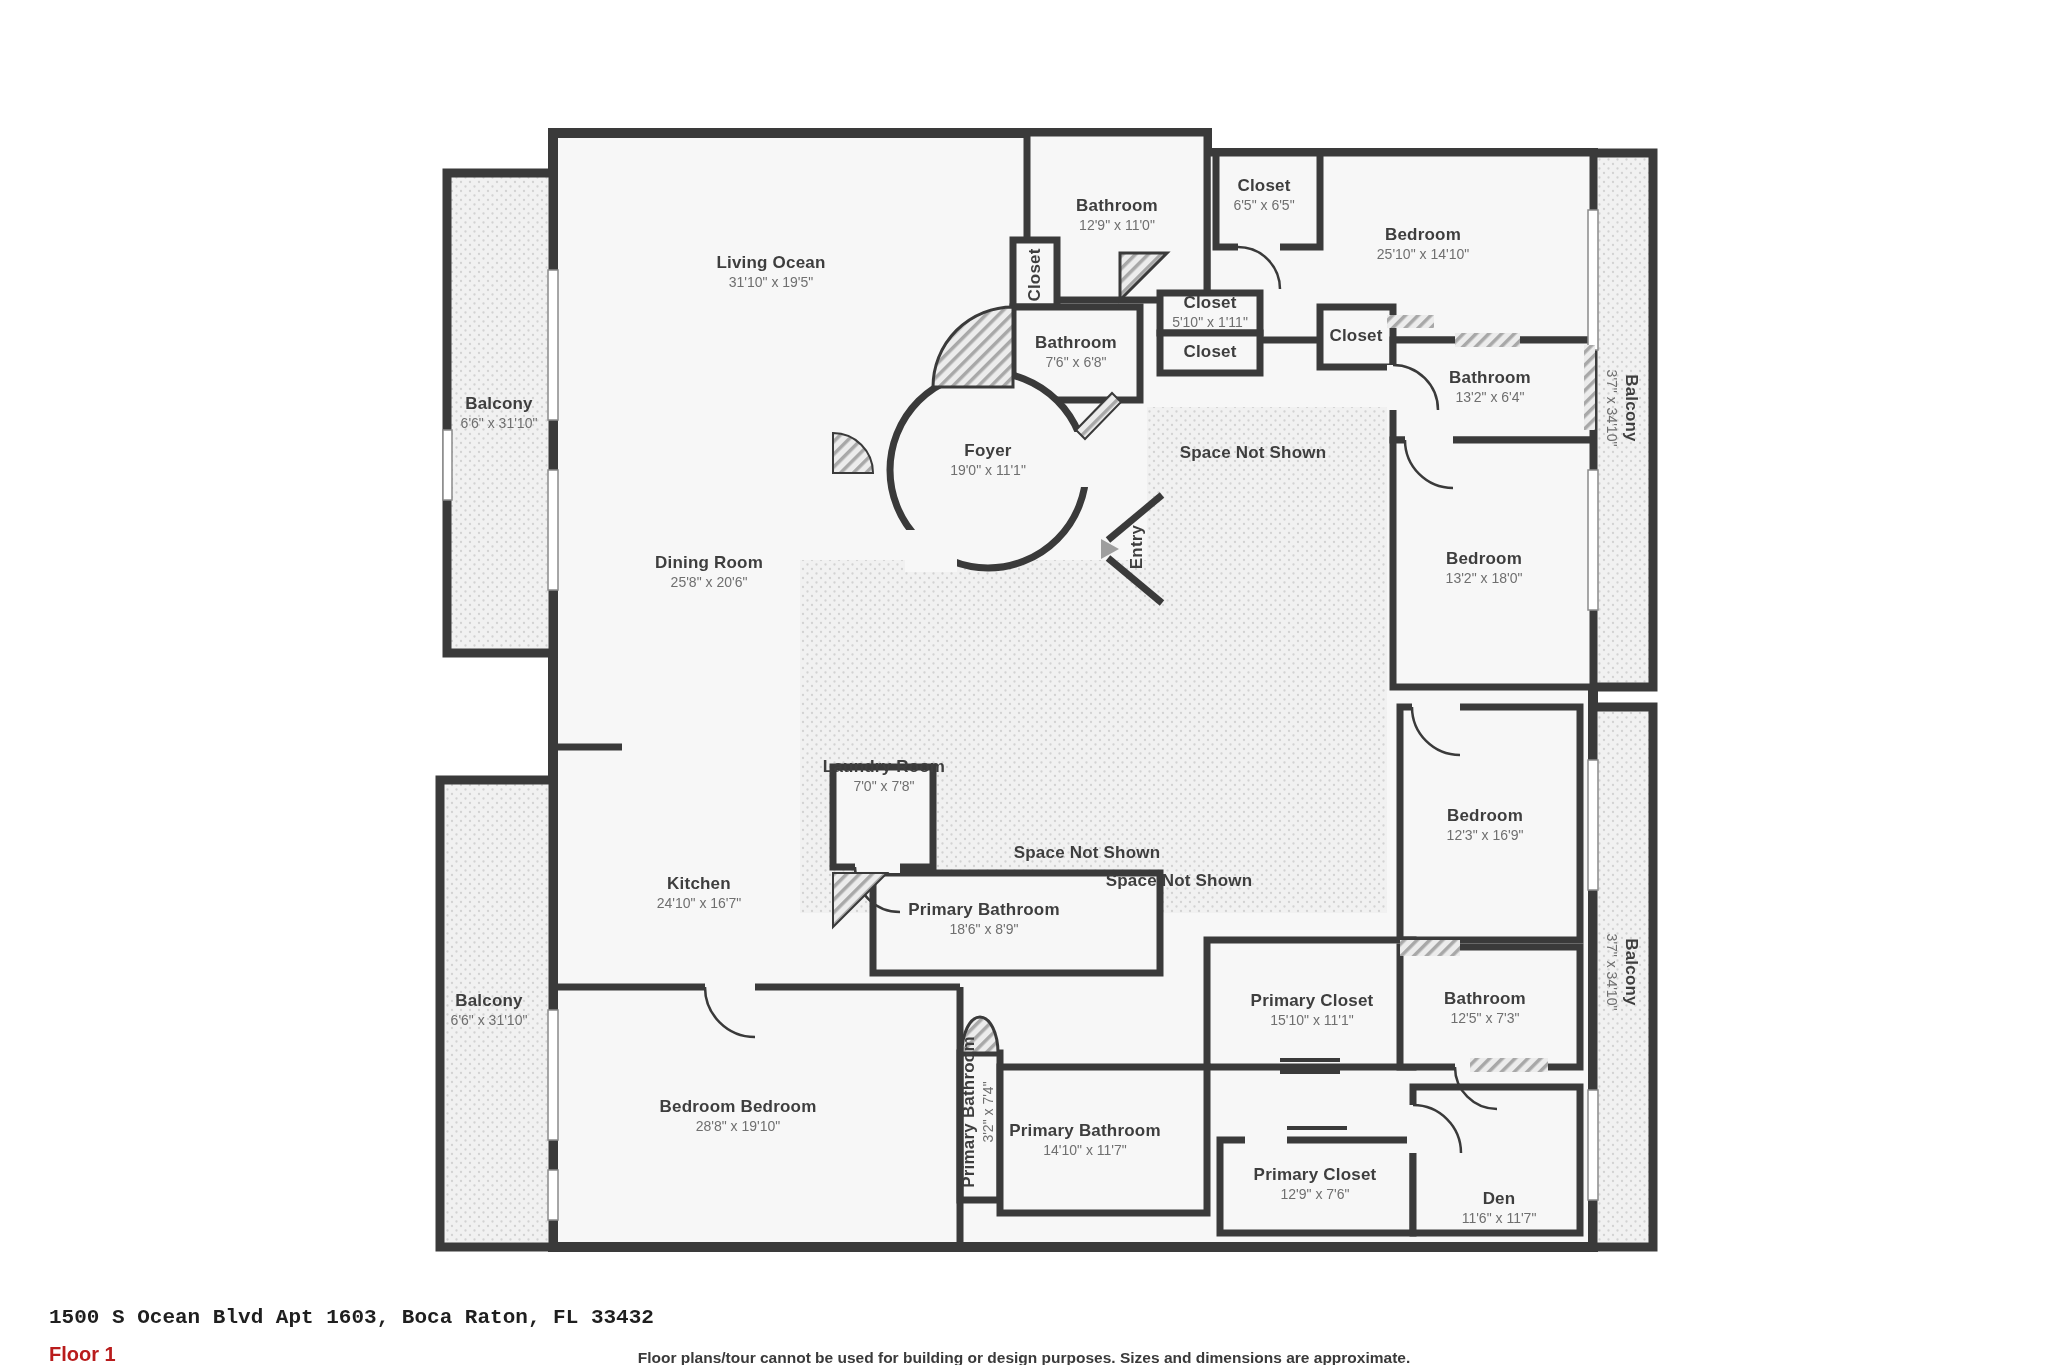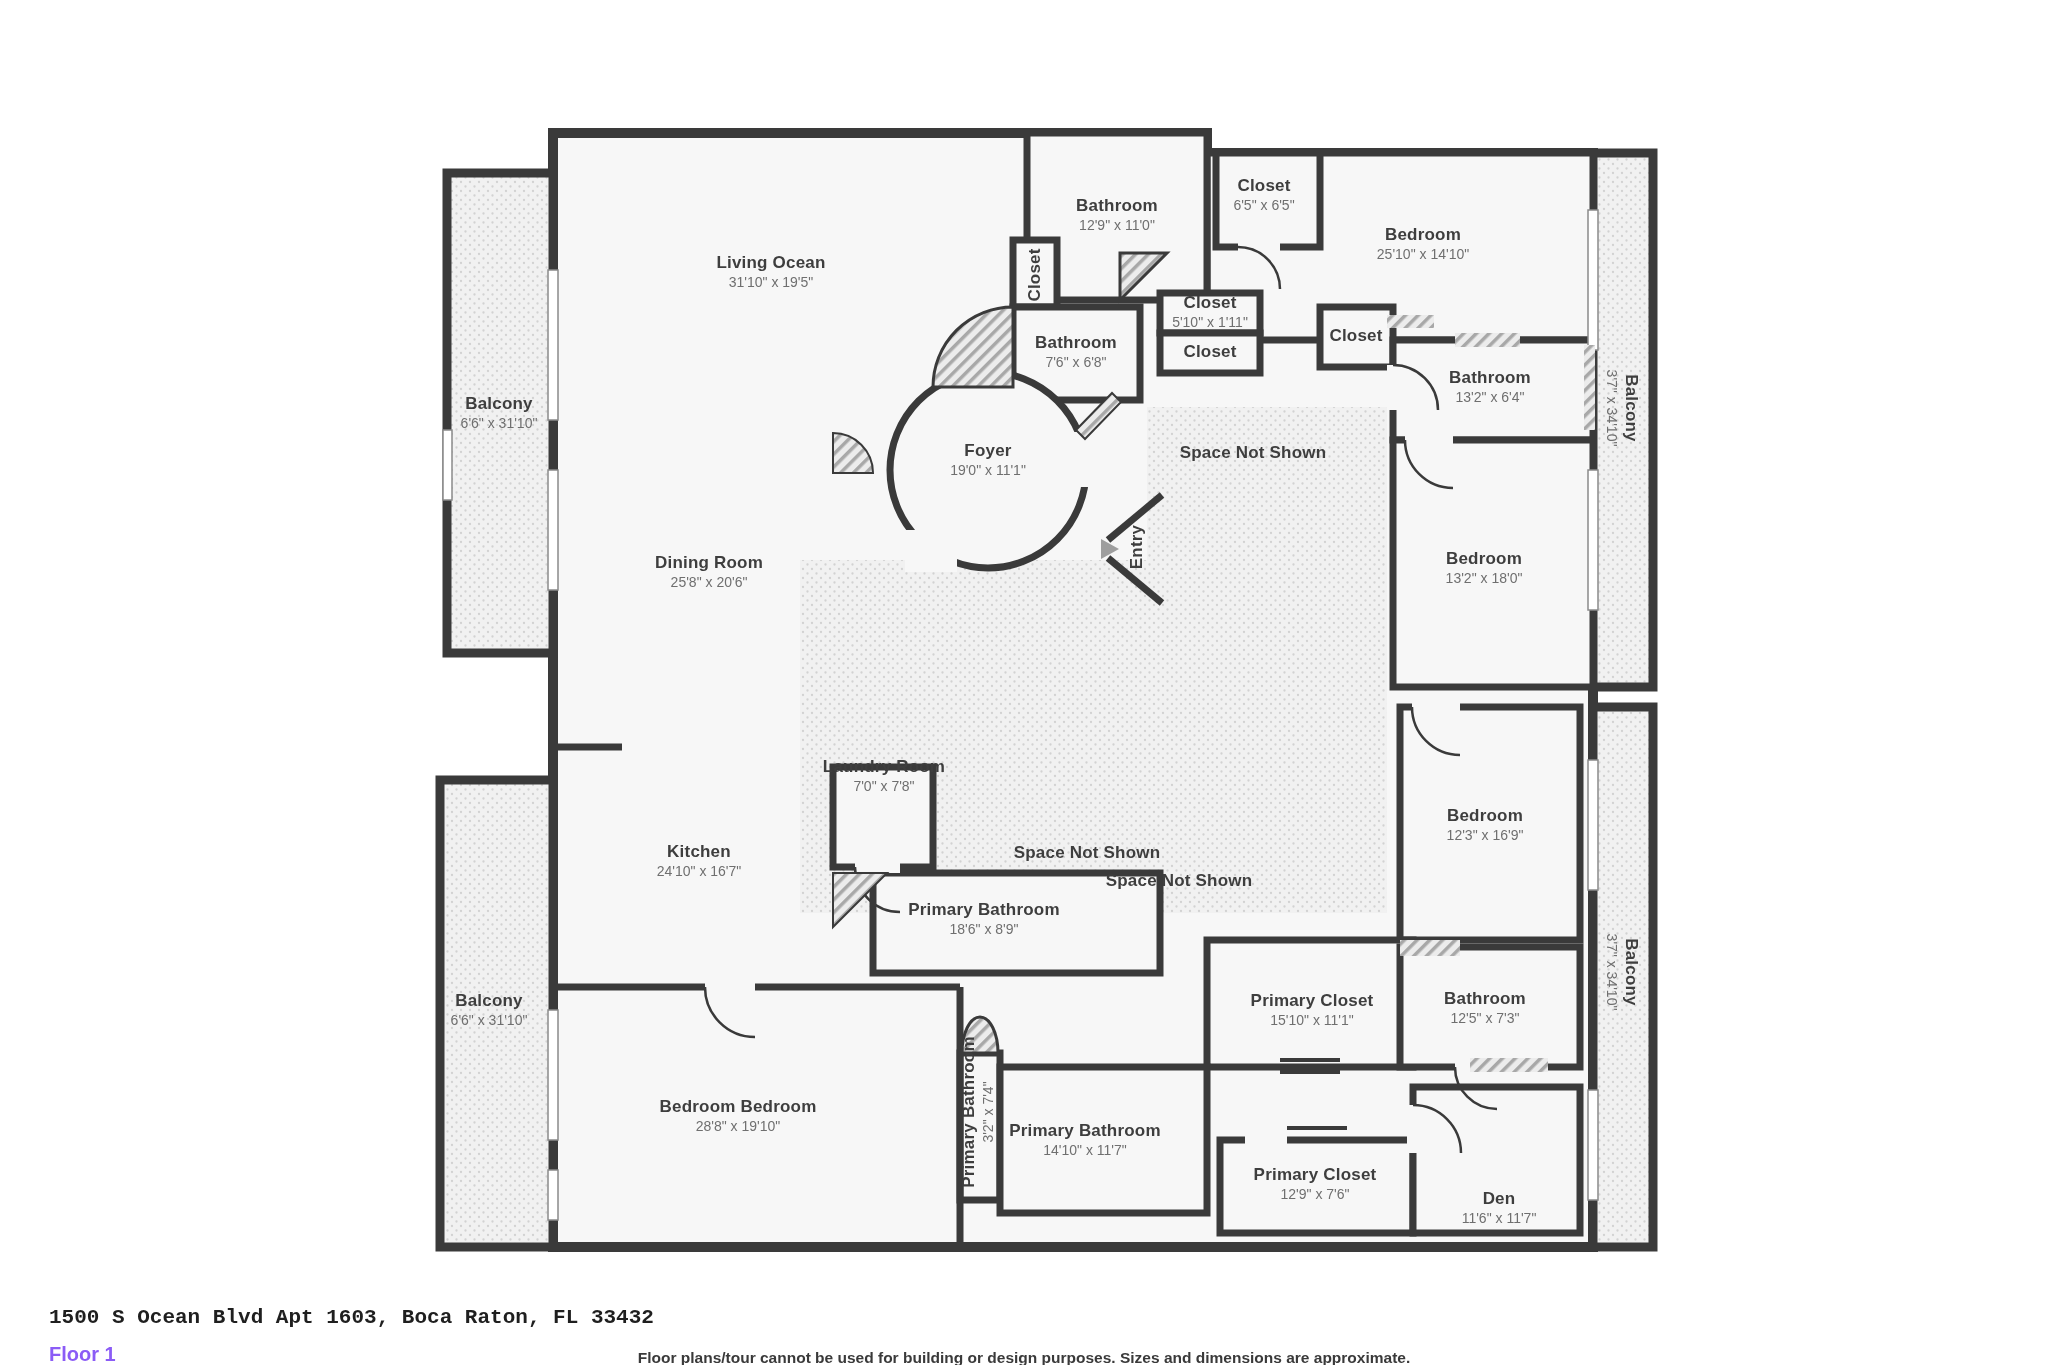--- a/index.html
+++ b/index.html
@@ -13,21 +13,21 @@
   .lbl{
     position:absolute;transform:translate(-50%,-50%);
     text-align:center;white-space:nowrap;color:#3e3e3e;z-index:5;line-height:1.25;
   }
   .lbl .nm{font-size:17px;font-weight:700;letter-spacing:.2px;}
   .lbl .dm{font-size:14px;font-weight:400;color:#6f6f6f;margin-top:1px;}
   .lbl .dm:empty{display:none;}
   .rot90{transform:translate(-50%,-50%) rotate(90deg);}
   .rotm90{transform:translate(-50%,-50%) rotate(-90deg);}
   .addr{position:absolute;left:49px;top:1306px;font-size:21px;font-weight:700;color:#1f1f1f;font-family:Liberation Mono, monospace;}
-  .floorlbl{position:absolute;left:49px;top:1343px;font-size:20px;font-weight:700;color:#8b5cf6;}
+  .floorlbl{position:absolute;left:49px;top:1343px;font-size:20px;font-weight:700;color:#b91c1c;}
   .disc{position:absolute;left:50%;top:1349px;transform:translateX(-50%);
     font-size:15.5px;font-weight:700;color:#3a3a3a;white-space:nowrap;}
 </style>
 </head>
 <body>
 
 <div class="stage">
 
   <svg class="plan" viewBox="0 0 2048 1365">
     <defs>
@@ -206,21 +206,21 @@
       <div class="nm">Entry</div>
     </div>
   <div class="lbl" style="left:1484px;top:568px">
       <div class="nm">Bedroom</div>
       <div class="dm">13'2" x 18'0"</div>
     </div>
   <div class="lbl" style="left:709px;top:572px">
       <div class="nm">Dining Room</div>
       <div class="dm">25'8" x 20'6"</div>
     </div>
-  <div class="lbl" style="left:699px;top:861px">
+  <div class="lbl" style="left:699px;top:893px">
       <div class="nm">Kitchen</div>
       <div class="dm">24'10" x 16'7"</div>
     </div>
   <div class="lbl" style="left:884px;top:776px">
       <div class="nm">Laundry Room</div>
       <div class="dm">7'0" x 7'8"</div>
     </div>
   <div class="lbl" style="left:1087px;top:853px">
       <div class="nm">Space Not Shown</div>
     </div>

